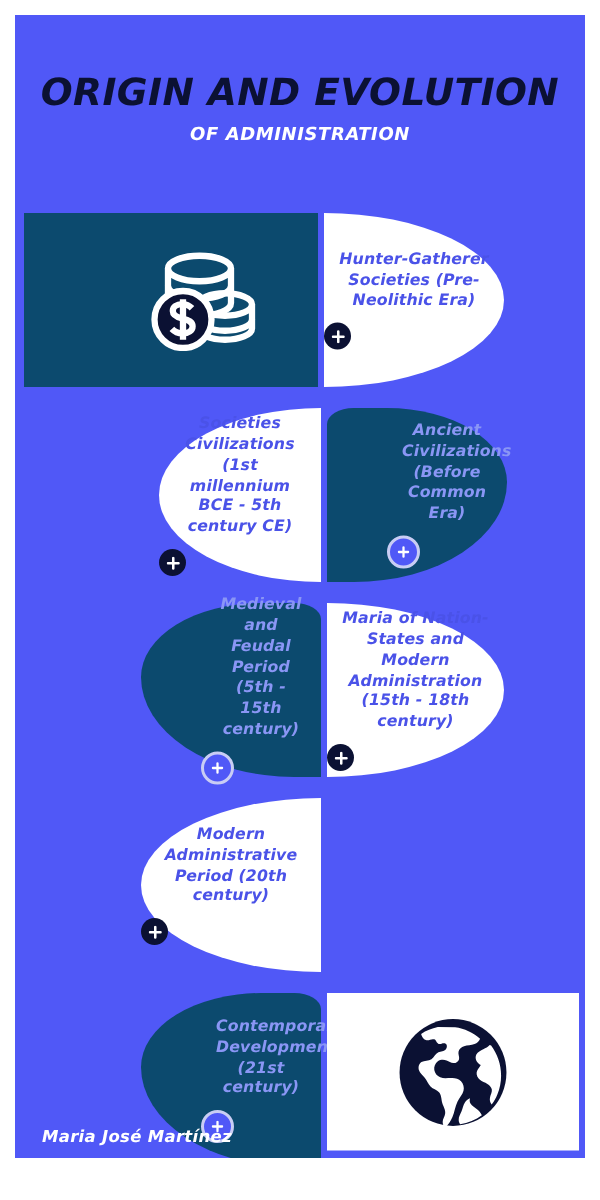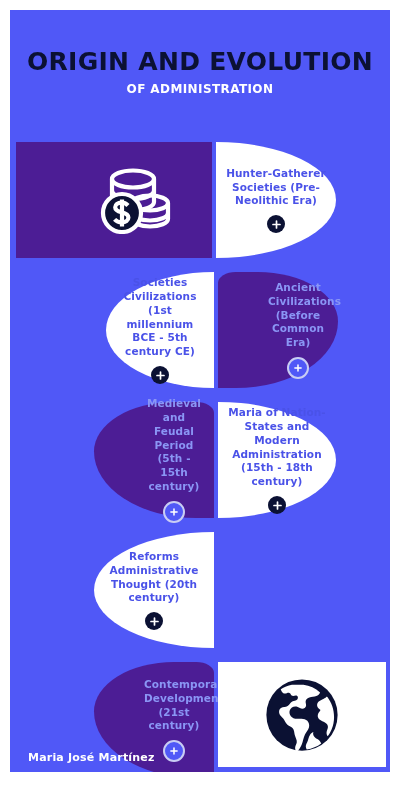--- a/index.html
+++ b/index.html
@@ -8,20 +8,21 @@
     background:#ffffff;
     font-family:"DejaVu Sans","Liberation Sans",sans-serif;
     overflow:hidden;
   }
   .canvas{
     position:absolute;
     left:10px;top:10px;
     width:380px;height:762px;
     background:#5058f7;
     overflow:hidden;
+    font-style:italic;
   }
 
   
   .header{
     position:absolute;left:0;top:38px;width:380px;
     text-align:center;
   }
   .title-1{
     font-size:25px;font-weight:bold;color:#0b1133;
     letter-spacing:.3px;line-height:1.12;
@@ -31,41 +32,40 @@
     font-size:12px;font-weight:bold;color:#ffffff;
     letter-spacing:.4px;line-height:1.3;
     margin:6px 0 0 0;
   }
 
   
   .panel{
     position:absolute;
     display:flex;
     flex-direction:column;
-    align-items:center;
     justify-content:center;
     box-sizing:border-box;
     text-align:center;
   }
   .panel .label{
     font-size:10.5px;
     font-weight:bold;
     line-height:1.32;
     letter-spacing:.1px;
     padding:0 10px;
     box-sizing:border-box;
     width:100%;
   }
 
   
   .p-light{background:#ffffff;}
   .p-light .label{color:#4a52e8;}
 
   
-  .p-dark{background:#4c1d95;padding-left:40px;}
+  .p-dark{background:#0c4a6e;padding-left:40px;}
   .p-dark .label{color:#8a96f5;}
 
   
   
   .shape-right{
     border-top-right-radius:100% 50%;
     border-bottom-right-radius:100% 50%;
   }
   
   .shape-left{
@@ -182,21 +182,21 @@
   <div class="panel p-light shape-right" style="left:208px;top:392px;width:118px;height:116px;">
     <span class="label">Maria of Nation-States and Modern Administration (15th - 18th century)</span>
     <span class="plus plus-dark">
       <svg width="9" height="9" viewBox="0 0 9 9">
           <path d="M4.5 1v7M1 4.5h7" stroke="#ffffff" stroke-width="1.7" stroke-linecap="round"></path>
         </svg>
     </span>
   </div>
 
   <div class="panel p-light shape-left" style="left:84px;top:522px;width:120px;height:116px;">
-    <span class="label">Reforms Administrative Thought (20th century)</span>
+    <span class="label">Modern Administrative Period (20th century)</span>
     <span class="plus plus-dark">
       <svg width="9" height="9" viewBox="0 0 9 9">
           <path d="M4.5 1v7M1 4.5h7" stroke="#ffffff" stroke-width="1.7" stroke-linecap="round"></path>
         </svg>
     </span>
   </div>
 
 
   <div class="panel p-dark shape-left-wedge" style="left:84px;top:652px;width:120px;height:116px;">
     <span class="label">Contemporary Developments (21st century)</span>

